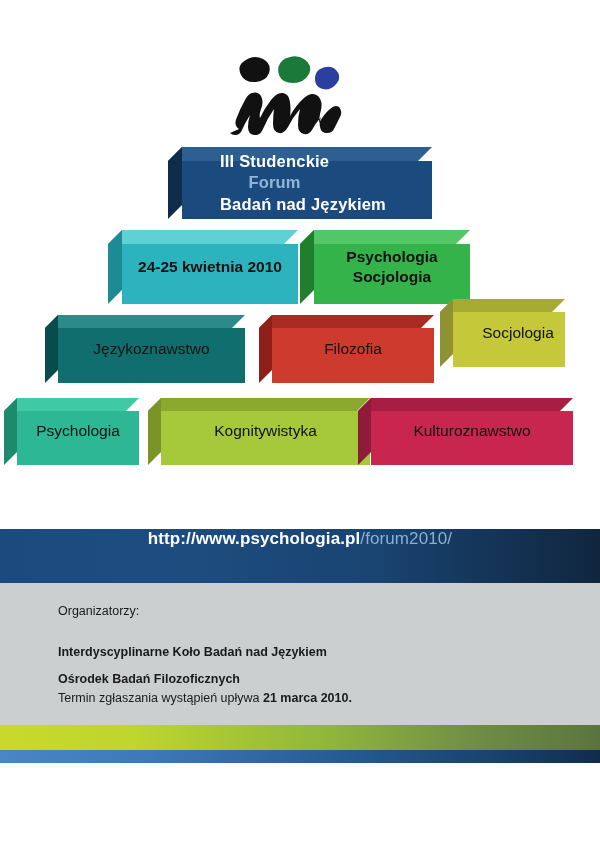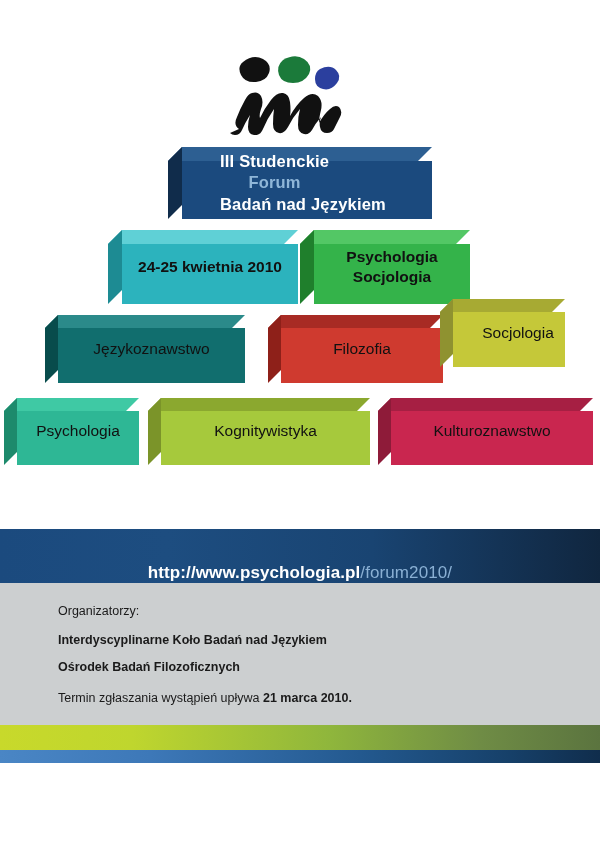--- a/index.html
+++ b/index.html
@@ -72,21 +72,21 @@
 
   
   #url-bar {
     position: absolute;
     left: 0;
     top: 529px;
     width: 600px;
     height: 54px;
     background: linear-gradient(to right, #1b4a7e 0%, #1d4d80 28%, #194472 62%, #10263f 100%);
     display: flex;
-    align-items: flex-end;
+    align-items: flex-start;
     justify-content: center;
   }
   #url-text {
     font-size: 17px;
     font-weight: bold;
     letter-spacing: .1px;
     color: #ffffff;
   }
   #url-text .suffix {
     color: #8ab0d4;
@@ -102,21 +102,21 @@
     height: 180px;
     background: #cccfd0;
   }
   #info-panel .row {
     position: absolute;
     left: 58px;
     font-size: 12.5px;
     color: #1a1a1a;
     white-space: nowrap;
   }
-  #info-panel .bold { font-weight: bold; }
+  #info-panel .bold { font-weight: bold; margin-top: 12px; }
   #org-heading { top: 21px; }
   #org-line-1  { top: 50px; }
   #org-line-2  { top: 77px; }
   #deadline    { top: 108px; }
 
   
   #band-green {
     position: absolute;
     left: 0;
     top: 725px;
@@ -198,21 +198,21 @@
   <svg width="200" height="68" viewBox="0 0 200 68">
     <polygon points="0,13 13,0 200,0 187,13" fill="#2b8a8a"></polygon>
     <polygon points="0,13 13,0 13,55 0,68" fill="#084c4c"></polygon>
     <rect x="13" y="13" width="187" height="55" fill="#116e6e"></rect>
   </svg>
   <div class="label tier-label" style="padding-left:13px;box-sizing:border-box;">
     <span>Językoznawstwo</span>
   </div>
 </div>
 
-<div class="block" style="left:268px; top:315px; width:175px; height:68px;">
+<div class="block" style="left:259px; top:315px; width:175px; height:68px;">
   <svg width="175" height="68" viewBox="0 0 175 68">
     <polygon points="0,13 13,0 175,0 162,13" fill="#a82b24"></polygon>
     <polygon points="0,13 13,0 13,55 0,68" fill="#8e2019"></polygon>
     <rect x="13" y="13" width="162" height="55" fill="#cf3a2f"></rect>
   </svg>
   <div class="label tier-label" style="padding-left:13px;box-sizing:border-box;">
     <span>Filozofia</span>
   </div>
 </div>
 
@@ -242,21 +242,21 @@
   <svg width="222" height="67" viewBox="0 0 222 67">
     <polygon points="0,13 13,0 222,0 209,13" fill="#8ba82f"></polygon>
     <polygon points="0,13 13,0 13,54 0,67" fill="#7b9429"></polygon>
     <rect x="13" y="13" width="209" height="54" fill="#a6c93c"></rect>
   </svg>
   <div class="label tier-label" style="padding-left:13px;box-sizing:border-box;">
     <span>Kognitywistyka</span>
   </div>
 </div>
 
-<div class="block" style="left:378px; top:398px; width:215px; height:67px;">
+<div class="block" style="left:358px; top:398px; width:215px; height:67px;">
   <svg width="215" height="67" viewBox="0 0 215 67">
     <polygon points="0,13 13,0 215,0 202,13" fill="#a61f43"></polygon>
     <polygon points="0,13 13,0 13,54 0,67" fill="#8e1b39"></polygon>
     <rect x="13" y="13" width="202" height="54" fill="#c9264f"></rect>
   </svg>
   <div class="label tier-label" style="padding-left:13px;box-sizing:border-box;">
     <span>Kulturoznawstwo</span>
   </div>
 </div>
 

